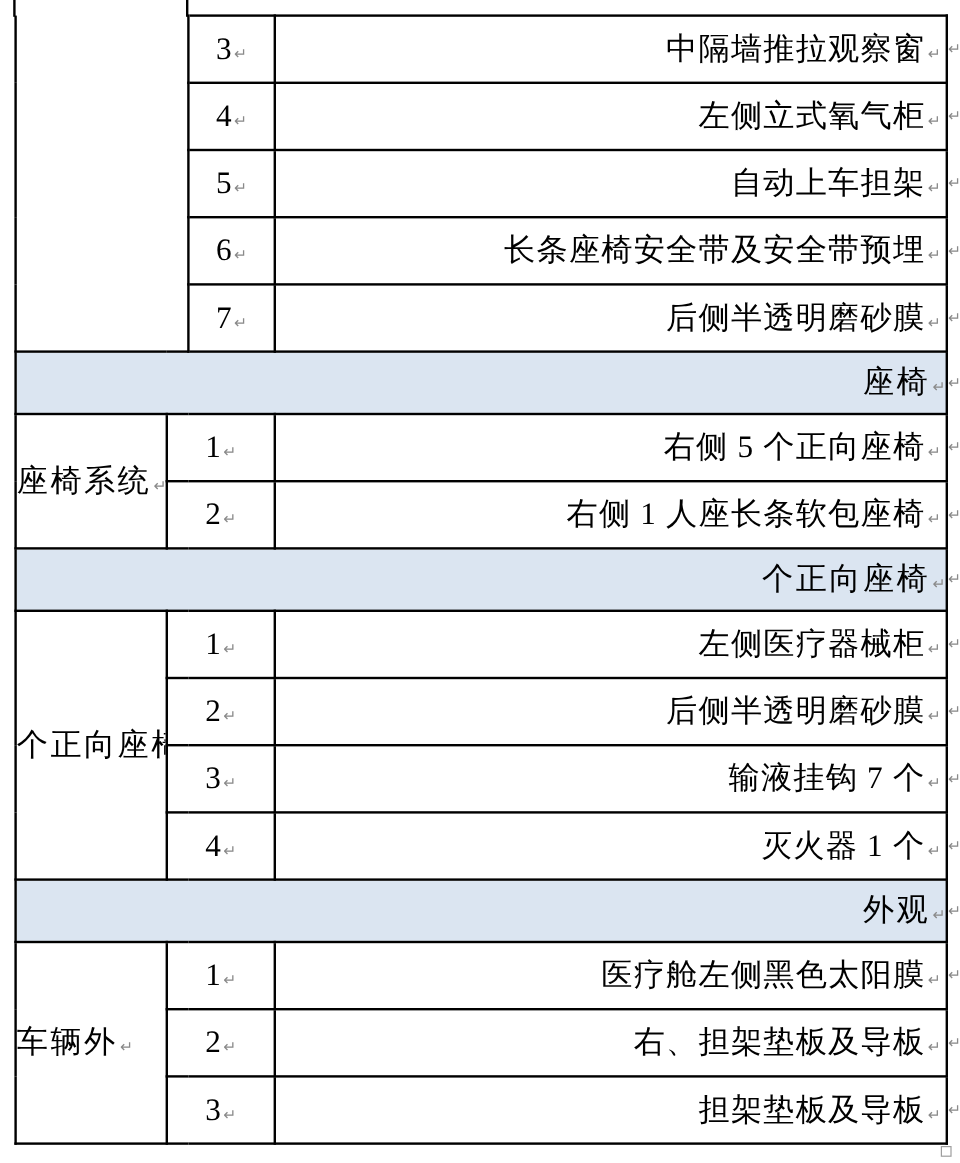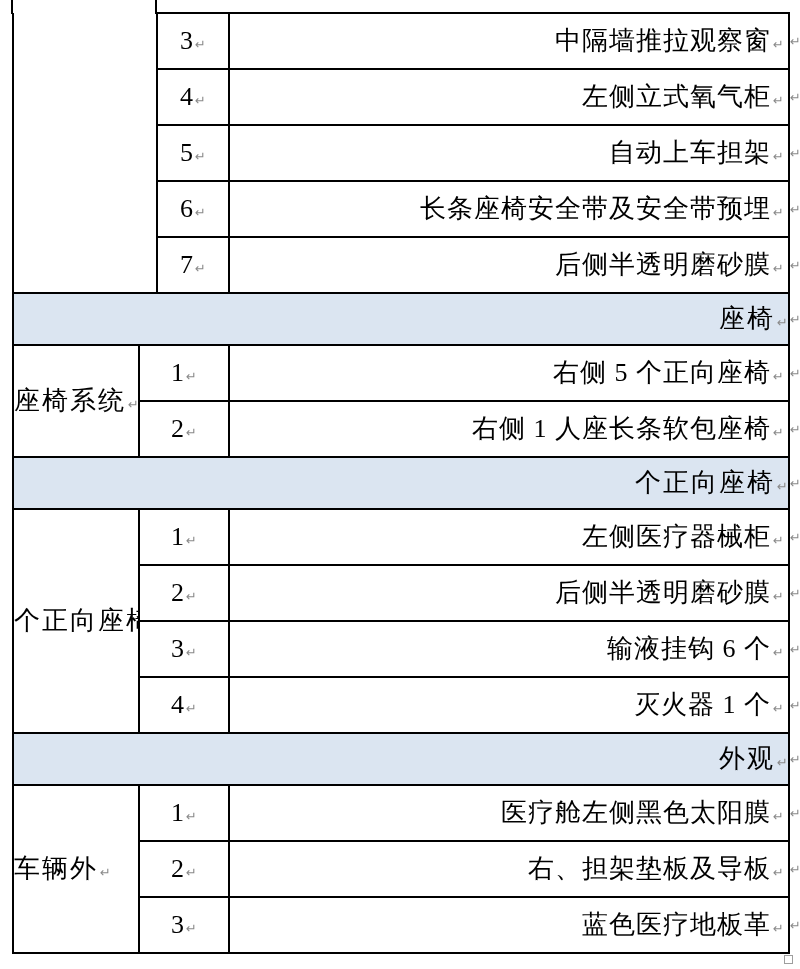--- a/index.html
+++ b/index.html
@@ -99,42 +99,42 @@
     <td class="cat" rowspan="4"><span>个正向座椅</span><span class="pmark">↵</span></td>
     <td class="num" colspan="2"><span>1</span><span class="pmark">↵</span></td>
     <td class="txt"><span>左侧医疗器械柜</span><span class="pmark">↵</span></td>
   </tr>
   <tr class="r">
     <td class="num" colspan="2"><span>2</span><span class="pmark">↵</span></td>
     <td class="txt"><span>后侧半透明磨砂膜</span><span class="pmark">↵</span></td>
   </tr>
   <tr class="r">
     <td class="num" colspan="2"><span>3</span><span class="pmark">↵</span></td>
-    <td class="txt"><span>输液挂钩 6 个</span><span class="pmark">↵</span></td>
+    <td class="txt"><span>输液挂钩 7 个</span><span class="pmark">↵</span></td>
   </tr>
   <tr class="r">
     <td class="num" colspan="2"><span>4</span><span class="pmark">↵</span></td>
     <td class="txt"><span>灭火器 1 个</span><span class="pmark">↵</span></td>
   </tr>
 
   <tr class="band-row">
     <td class="band" colspan="4"><span>外观</span><span class="pmark">↵</span></td>
   </tr>
   <tr class="r">
     <td class="cat" rowspan="3"><span>车辆外</span><span class="pmark">↵</span></td>
     <td class="num" colspan="2"><span>1</span><span class="pmark">↵</span></td>
     <td class="txt"><span>医疗舱左侧黑色太阳膜</span><span class="pmark">↵</span></td>
   </tr>
   <tr class="r">
     <td class="num" colspan="2"><span>2</span><span class="pmark">↵</span></td>
     <td class="txt"><span>右、担架垫板及导板</span><span class="pmark">↵</span></td>
   </tr>
   <tr class="r">
     <td class="num" colspan="2"><span>3</span><span class="pmark">↵</span></td>
-    <td class="txt"><span>蓝色医疗地板革</span><span class="pmark">↵</span></td>
+    <td class="txt"><span>担架垫板及导板</span><span class="pmark">↵</span></td>
   </tr>
 </tbody>
   </table>
 
 <div id="mark-layer">
     <div class="rowmark" style="top: 33px;">↵</div>
     <div class="rowmark" style="top: 89px;">↵</div>
     <div class="rowmark" style="top: 145px;">↵</div>
     <div class="rowmark" style="top: 201px;">↵</div>
     <div class="rowmark" style="top: 257px;">↵</div>

